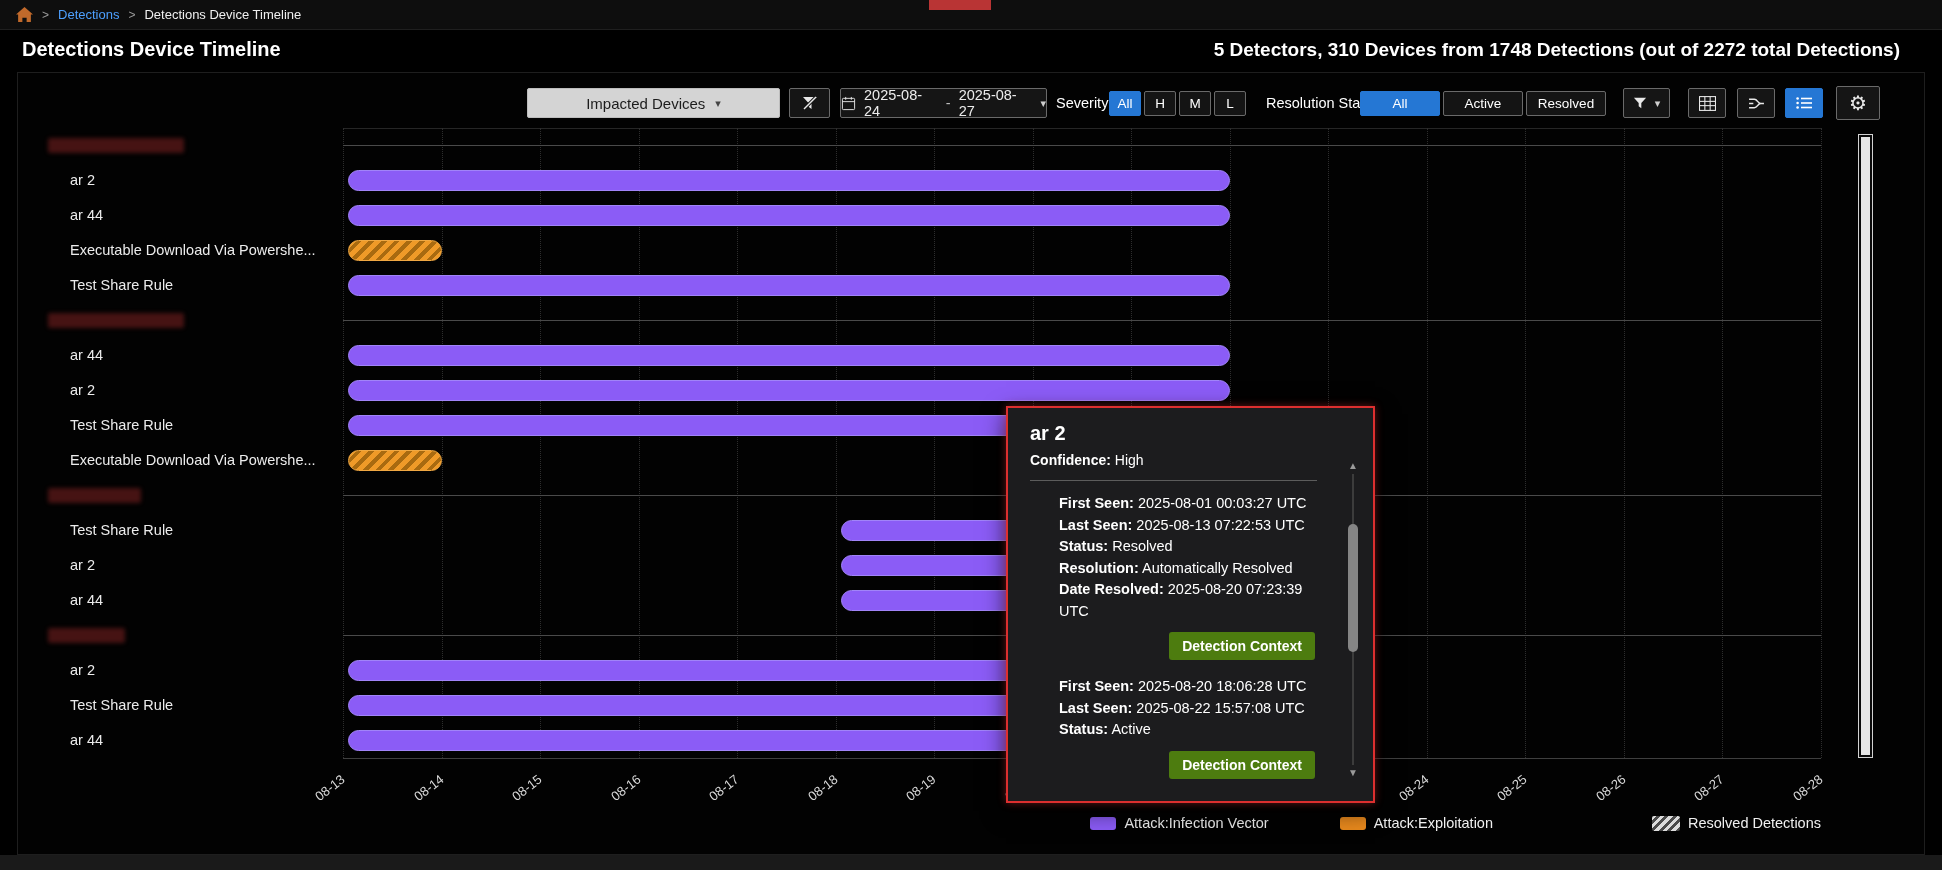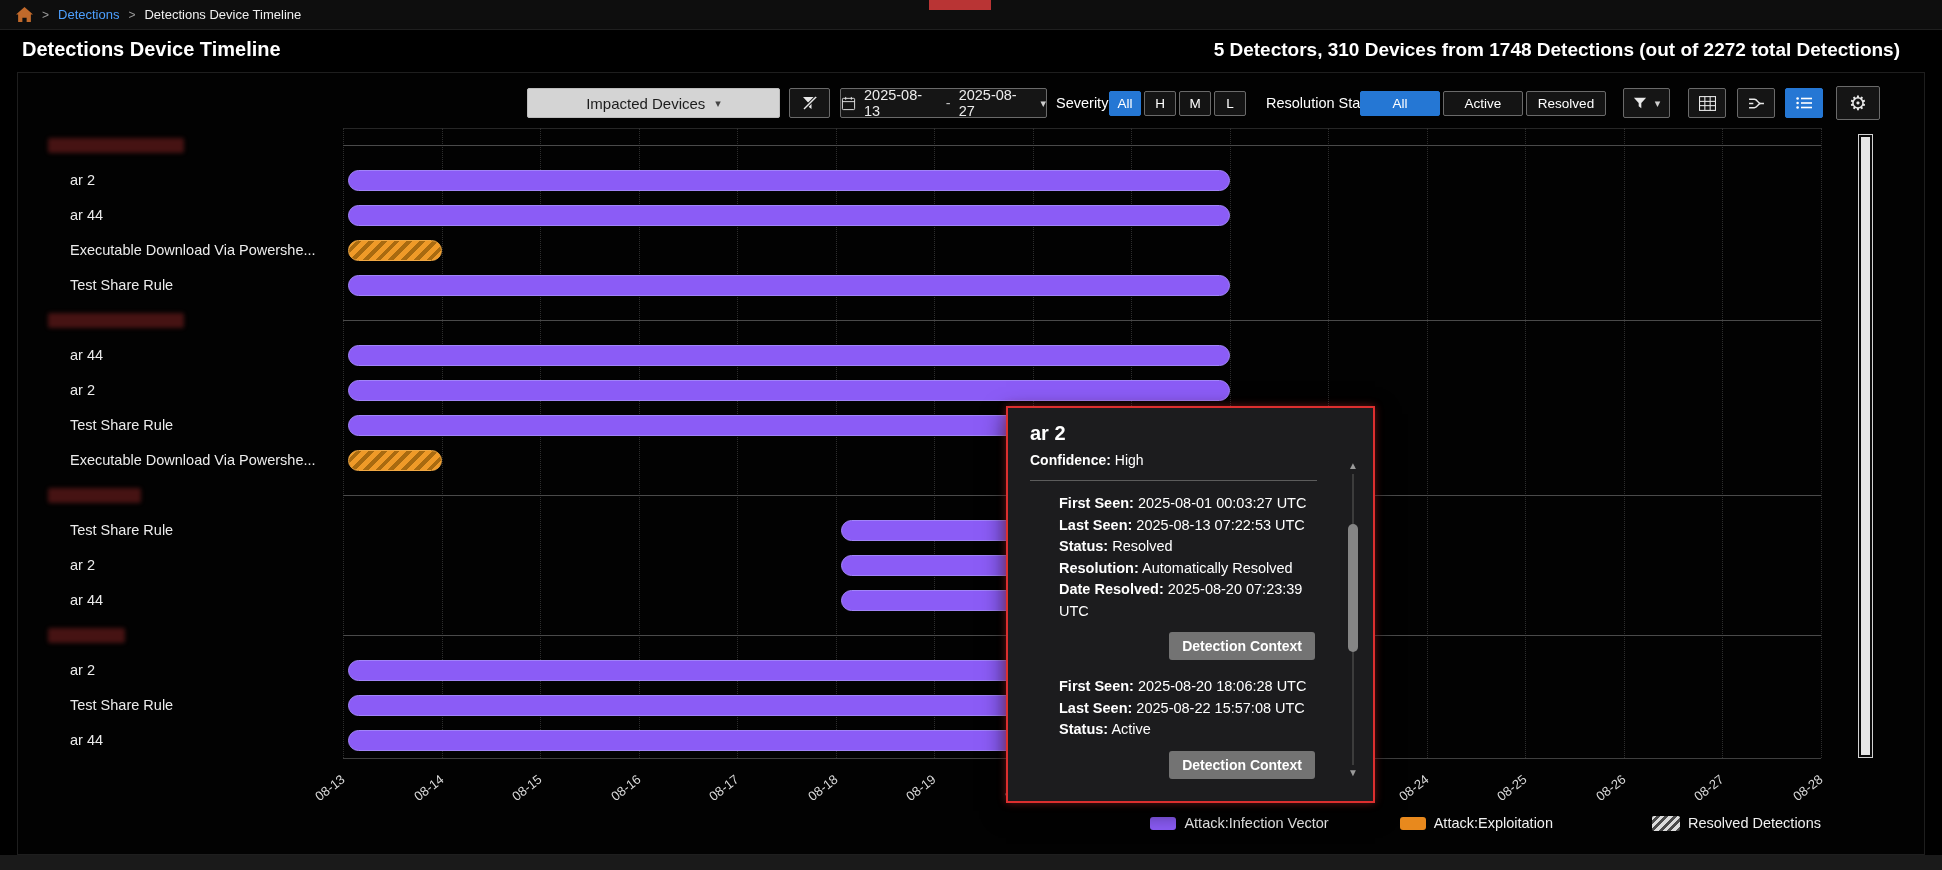--- a/index.html
+++ b/index.html
@@ -85,33 +85,33 @@
     box-shadow:0 0 8px rgba(221,47,47,.45), 0 8px 22px rgba(0,0,0,.65);
   }
   .tt-title { font-size:20px; font-weight:bold; margin-bottom:5px; }
   .tt-line { font-size:14px; line-height:21px; }
   .b { font-weight:bold; }
   .tt-divider { border-top:1px solid #5c5c5c; margin:9px 0 12px; }
   .tt-field { font-size:14.5px; line-height:21.5px;margin-left:29px; }
   .tt-section + .tt-section { margin-top:16px; }
   .tt-btn-row { text-align:right; margin:10px 2px 2px 0; }
   .tt-btn {
-    background:#737373; color:#fff; font-size:14px; font-weight:bold; border:none; border-radius:3px;
+    background:#4d7c0f; color:#fff; font-size:14px; font-weight:bold; border:none; border-radius:3px;
     padding:6px 13px; cursor:pointer; font-family:"Liberation Sans", sans-serif;
   }
   .tt-scroll { position:absolute; top:52px; right:12px; bottom:22px; width:16px; }
   .tt-arrow { position:absolute; width:100%; height:12px; font-size:10px; color:#9a9a9a; text-align:center; line-height:12px; cursor:pointer; }
   .tt-arrow.up { top:0; } .tt-arrow.down { bottom:0; }
   .tt-track { position:absolute; top:14px; bottom:14px; left:7px; width:2px; background:#3c3c3c; }
   .tt-thumb { position:absolute; top:50px; left:-4px; width:10px; height:128px; background:#858585; border-radius:5px; cursor:pointer; }
 
   
   .legend { position:absolute; top:815px; right:121px; display:flex; align-items:center; gap:28px; z-index:8; }
   .legend-item { display:flex; align-items:center; gap:8px;padding-left:43px; }
-  .legend-item:last-child { margin-left:28px; }
+  .legend-item:last-child { margin-left:88px; }
   .legend-label { font-size:14.5px; color:#f0f0f0; }
   .legend-swatch { display:inline-block; width:26px; height:13px; border-radius:3px; }
   .legend-swatch.hatched-gray { width:28px; height:15px; border-radius:2px;
     background:repeating-linear-gradient(135deg,#dcdcdc 0 3px,#4a4a4a 3px 6px); }
 </style>
 </head>
 <body>
 
 <div class="crumbbar">
   <span style="display:flex;">
@@ -148,21 +148,21 @@
 
 <div class="tb btn-dark icon-btn" style="left:840px; top:88px; width:207px; height:30px; font-size:14.5px;">
   <span style="display:flex;">
     <svg width="15" height="15" viewBox="0 0 16 16">
       <rect x="1.5" y="2.5" width="13" height="12" rx="1" fill="none" stroke="#e8e8e8"></rect>
       <line x1="1.5" y1="6" x2="14.5" y2="6" stroke="#e8e8e8"></line>
       <line x1="5" y1="1" x2="5" y2="4" stroke="#e8e8e8"></line>
       <line x1="11" y1="1" x2="11" y2="4" stroke="#e8e8e8"></line>
     </svg>
   </span>
-  <span>2025-08-13</span>
+  <span>2025-08-24</span>
   <span style="color:#bbb;">-</span>
   <span>2025-08-27</span>
   <span class="chev-w">▾</span>
 </div>
 
 <div class="tb-label" style="left:1056px; top:95px;">Severity</div>
 <div class="seg-group seg-sm" style="left:1109px; top:91px;">
     <button class="seg-btn seg-selected">All</button>
     <button class="seg-btn">H</button>
     <button class="seg-btn">M</button>

